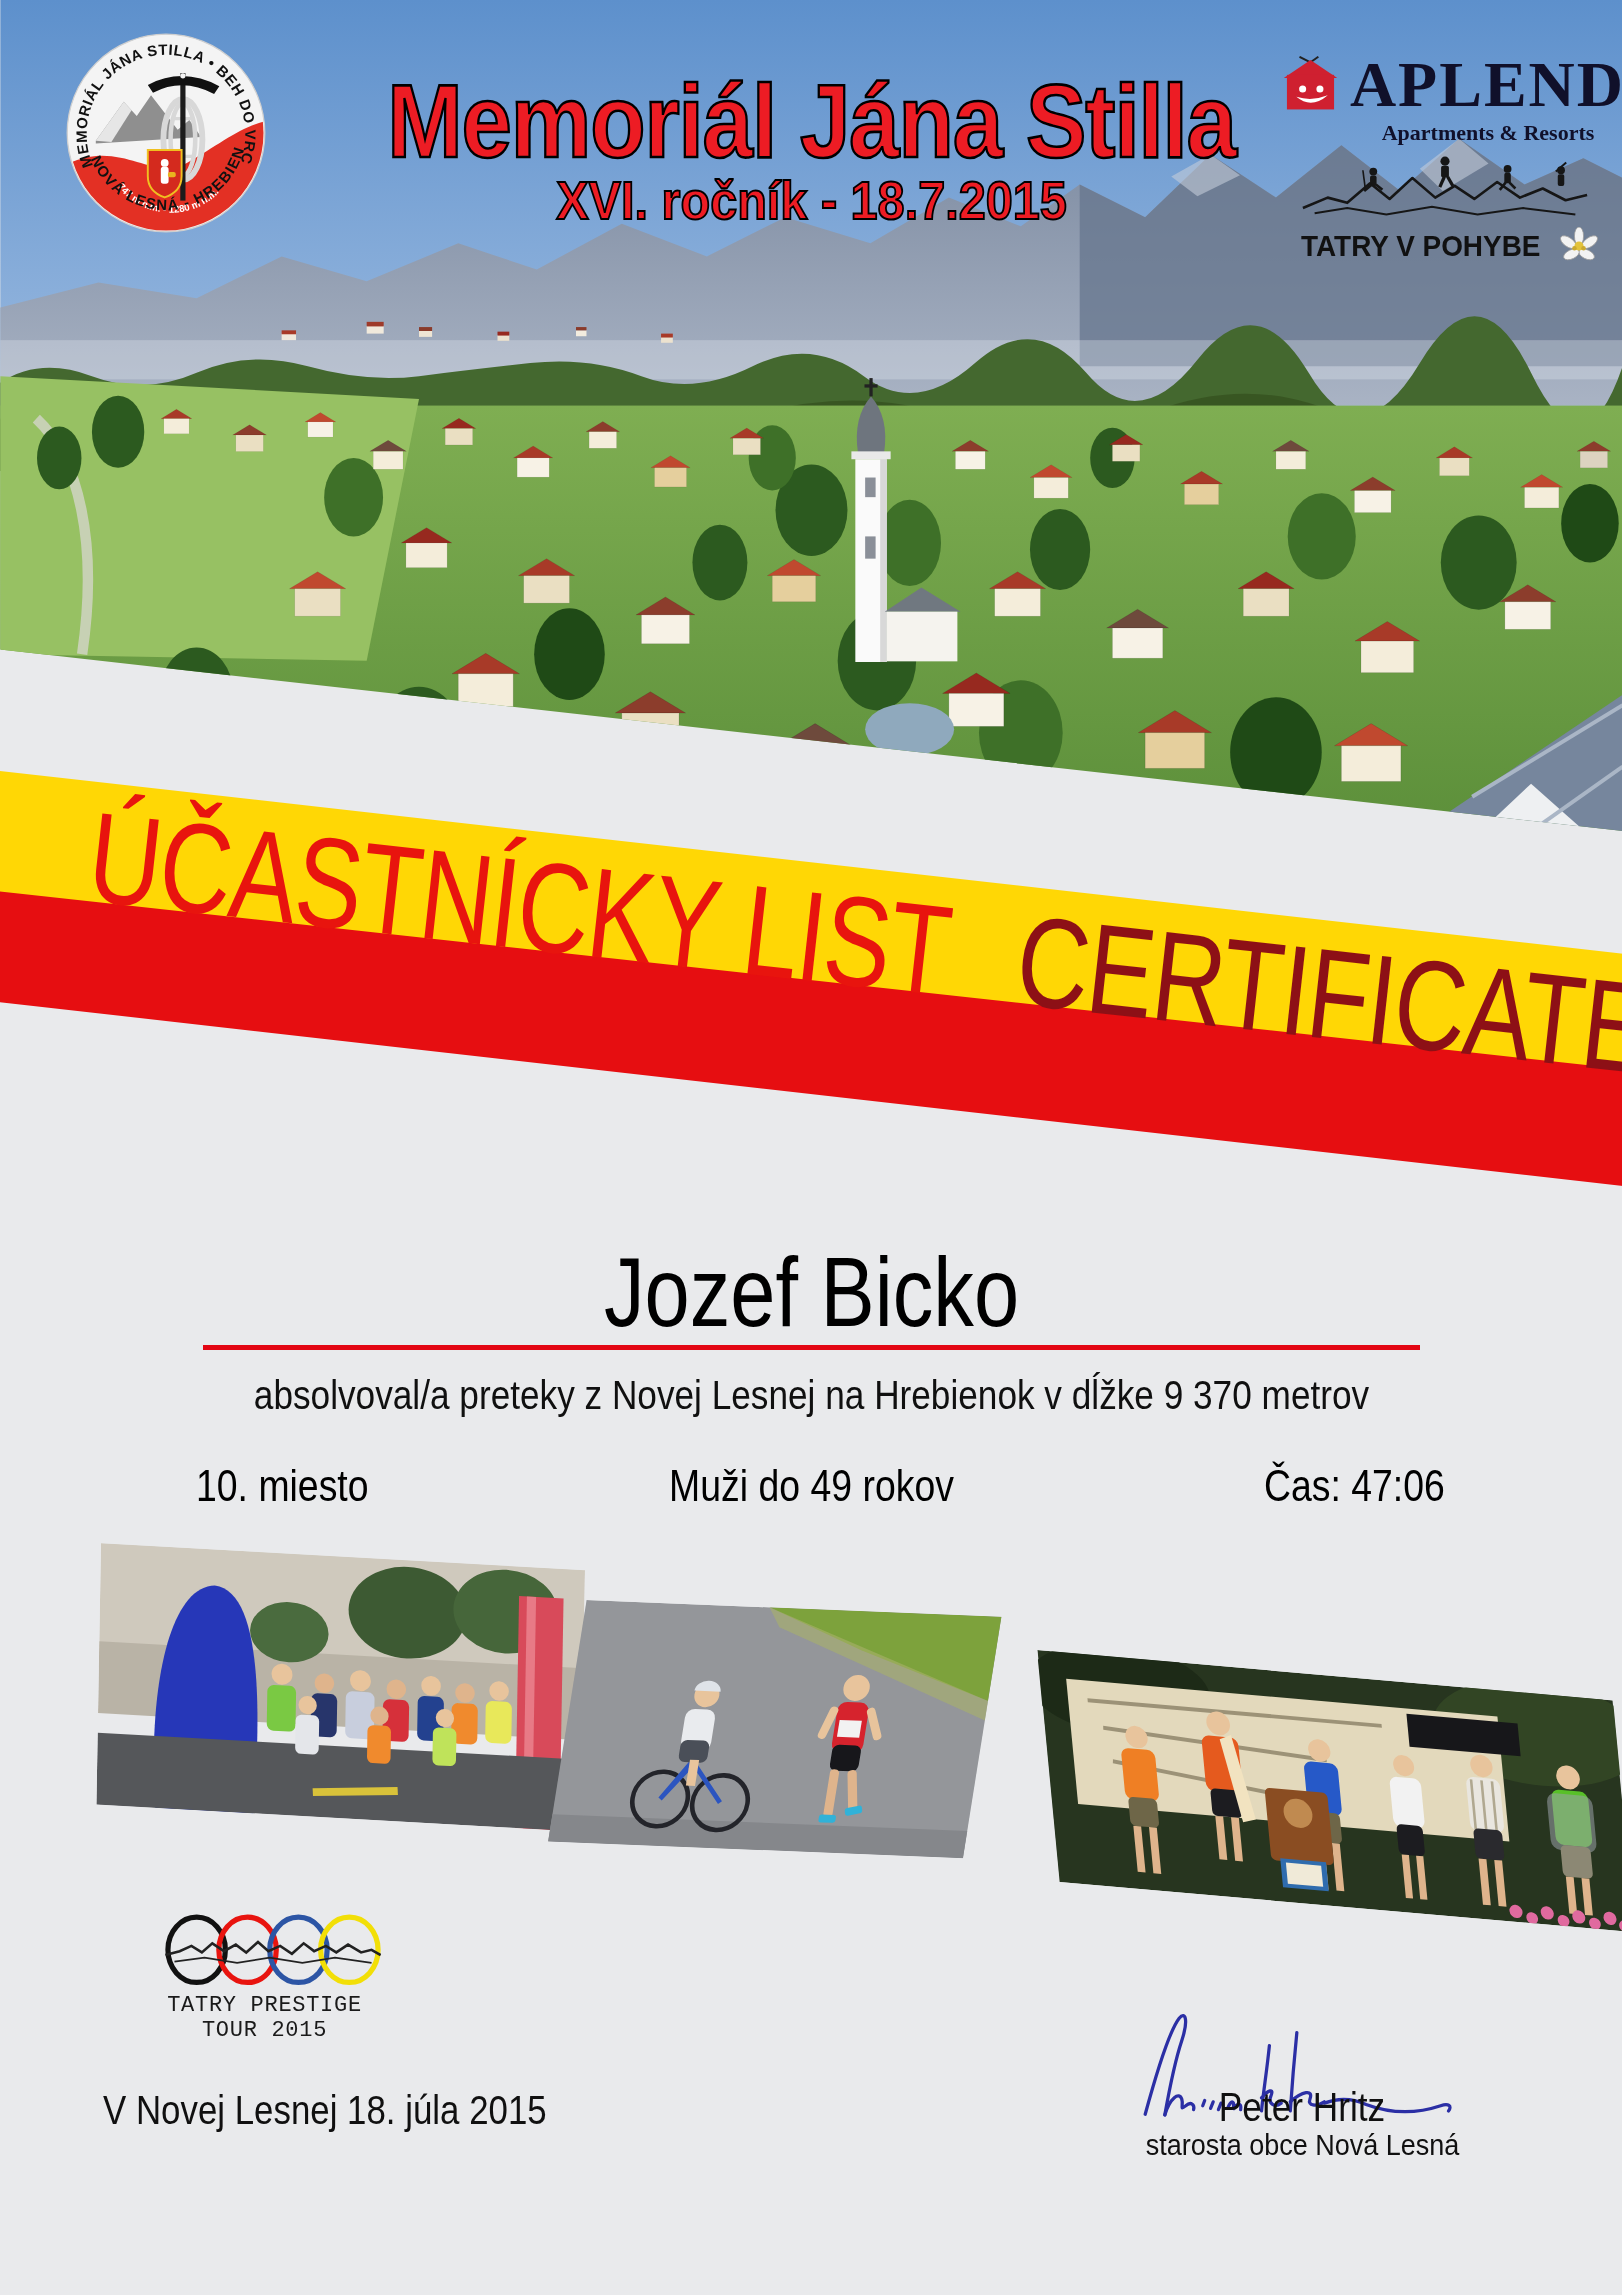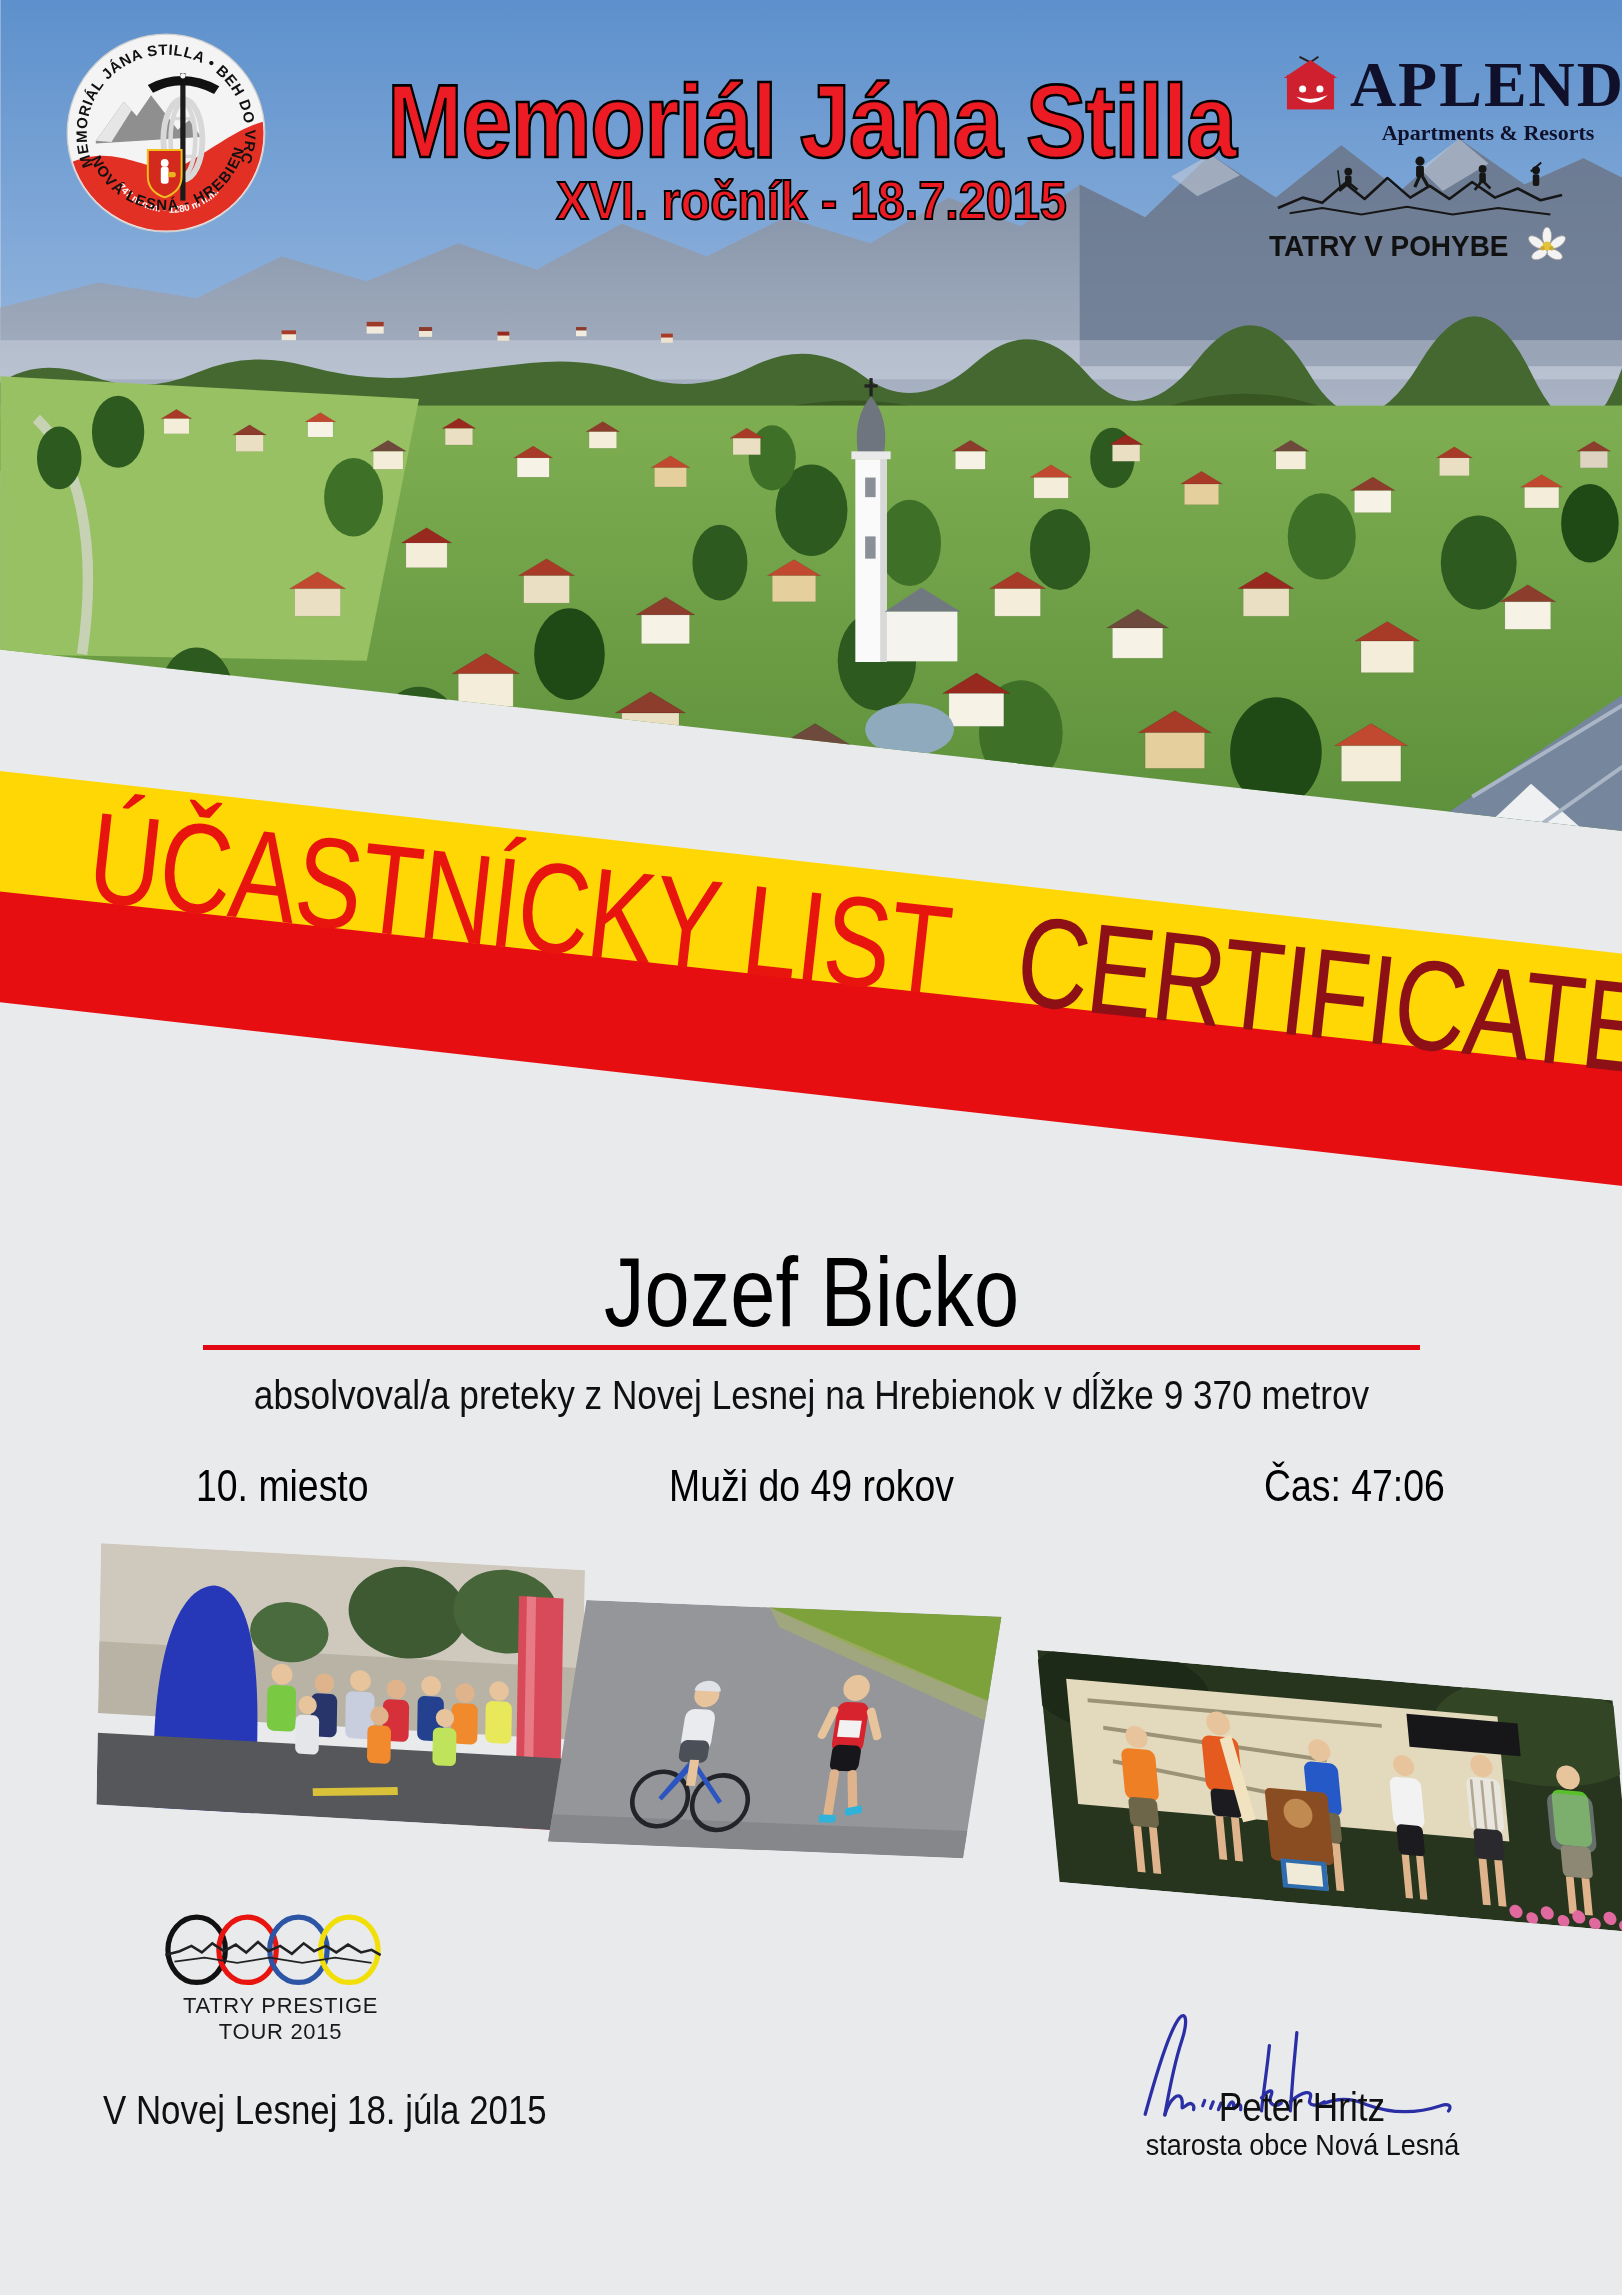--- a/index.html
+++ b/index.html
@@ -31,21 +31,21 @@
         transform:scaleX(.9);z-index:6;}
 
   .badge{position:absolute;left:62px;top:29.4px;width:208px;height:208px;z-index:6;}
 
   .aplend{position:absolute;left:1279px;top:56px;z-index:6;}
   .aplend-row{display:flex;align-items:flex-start;}
   .aplend-name{font-family:"Liberation Serif",serif;font-weight:700;font-size:64px;
         color:#10102a;letter-spacing:2px;line-height:.9;margin-left:7.9px;}
   .aplend-tag{font-family:"Liberation Serif",serif;font-weight:700;font-size:22px;
         color:#10102a;text-align:center;margin-top:6.5px;margin-left:72px;}
-  .tatry{position:absolute;left:1269px;top:152px;width:301px;z-index:6;text-align:center;}
+  .tatry{position:absolute;left:1301px;top:152px;width:301px;z-index:6;}
   .tatry-label{font-size:29.4px;font-weight:700;color:#111;transform:scaleX(.95);
         transform-origin:0 0;white-space:nowrap;display:inline-block;}
 
   
   .name{position:absolute;left:0;top:1242px;width:1623px;text-align:center;
         font-size:99px;color:#000;transform:scaleX(.82);line-height:1;}
   .underline{position:absolute;left:203px;top:1345px;width:1217px;height:4.6px;background:#e30613;}
   .descr{position:absolute;left:0;top:1373px;width:1623px;text-align:center;
         font-size:40px;color:#101010;transform:scaleX(.88);}
 
@@ -57,22 +57,22 @@
 
   
   .photo{position:absolute;overflow:hidden;z-index:2;}
   .photo svg{display:block;}
   .photo1{left:101px;top:1543px;width:484px;height:262px;transform:skewY(3.2deg) skewX(-1deg);transform-origin:0 0;}
   .photo2{left:586px;top:1600px;width:416px;height:243px;transform:skewY(2.3deg) skewX(-9deg);transform-origin:0 0;}
   .photo3{left:1037px;top:1650px;width:576px;height:230px;transform:skewY(5deg) skewX(5.5deg);transform-origin:0 0;}
 
   
   .rings{position:absolute;left:165px;top:1912px;}
-  .tour-label{position:absolute;left:156px;top:1993px;width:249px;text-align:center;
-        font-size:22px;color:#1a1a1a;letter-spacing:0.7px;}
+  .tour-label{position:absolute;left:140px;top:1993px;width:249px;text-align:center;
+        font-size:22px;color:#1a1a1a;letter-spacing:0.7px;font-family:Liberation Mono, monospace;}
   .date-line{position:absolute;left:103px;top:2087px;font-size:41px;color:#101010;
         transform:scaleX(.85);transform-origin:0 0;white-space:nowrap;}
   .sign-svg{position:absolute;left:1106px;top:1993px;}
   .signer-name{position:absolute;left:1132px;top:2085px;width:340px;text-align:center;
         font-size:40px;color:#101010;transform:scaleX(.88);}
   .signer-title{position:absolute;left:1106px;top:2128px;width:393px;text-align:center;
         font-size:30px;color:#101010;transform:scaleX(.9);}
 </style>
 </head>
 <body>

